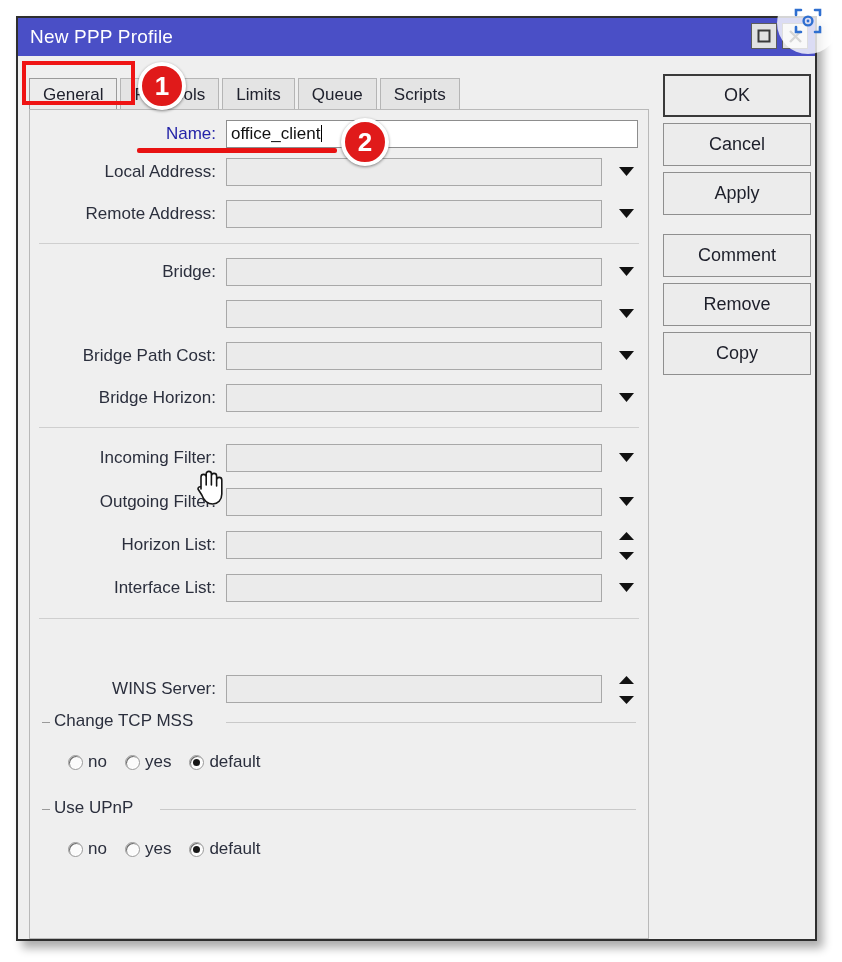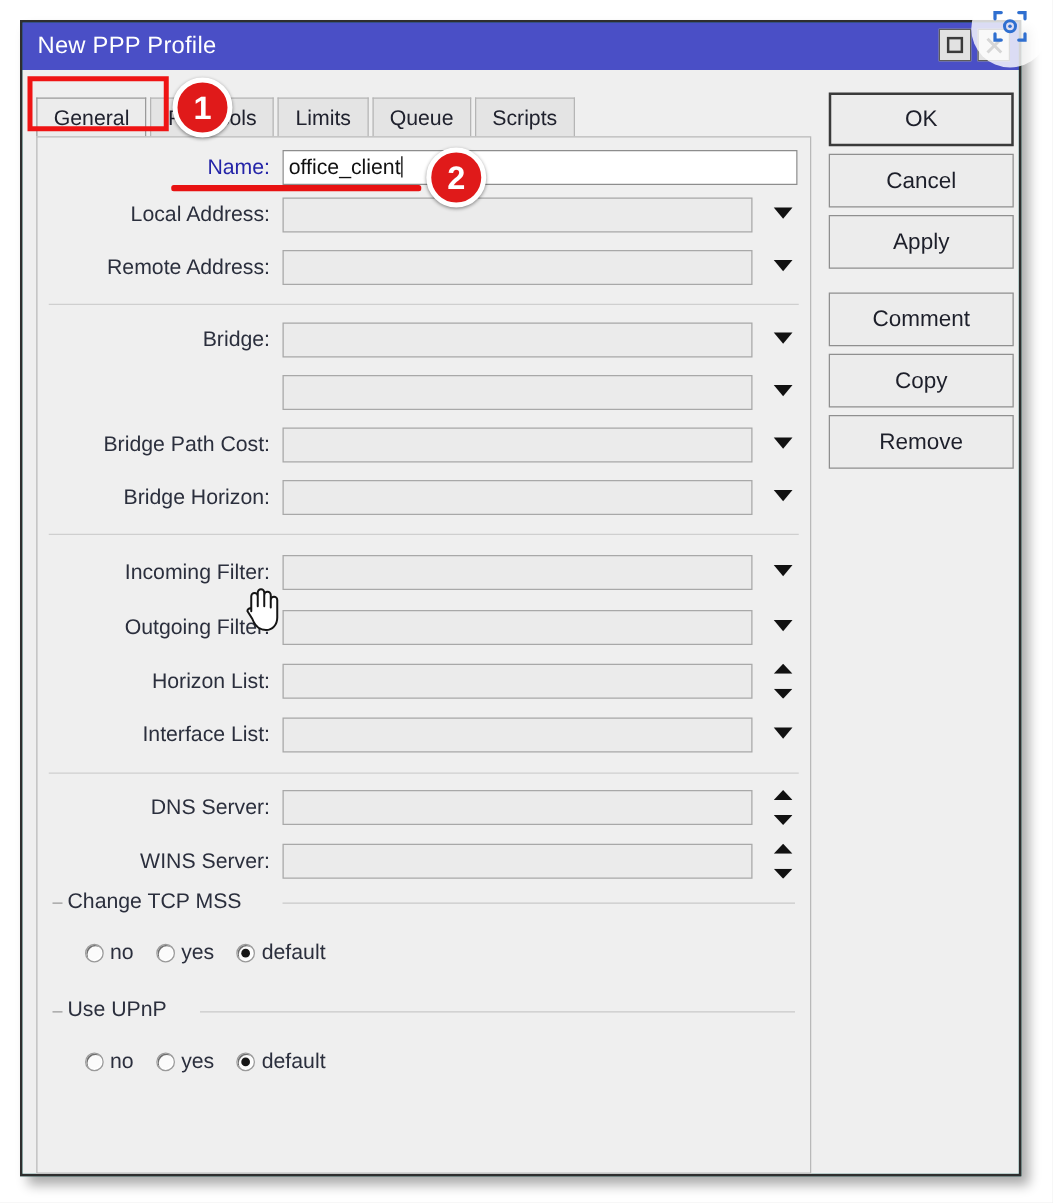--- a/index.html
+++ b/index.html
@@ -9,21 +9,21 @@
     font-family:"Liberation Sans", sans-serif;
     -webkit-font-smoothing:antialiased;
     overflow:hidden;
   }
 
   
   .window{
     position:absolute;
     left:16px; top:16px;
     width:801px; height:925px;
-    background:#0f766e;
+    background:#eab308;
     border:2px solid #2e2e2e;
     box-shadow:6px 7px 9px rgba(0,0,0,0.33);
     box-sizing:border-box;
   }
   .titlebar{
     position:absolute;left:0;top:0;right:0;height:38px;
     background:#4a4fc6;
     display:flex;align-items:center;
   }
   .title-text{
@@ -374,34 +374,20 @@
         <div class="field"><span class="field-text"></span></div>
         <div class="arrow">
           <span><svg width="17" height="11" viewBox="0 0 17 11">
                 <path d="M1 1 L16 1 L8.5 10 Z" fill="#111"></path>
               </svg></span>
         </div>
       </div>
 
       <div class="sep" style="top:508px;"></div>
 
-      <div class="row" style="top:522px;width:612px;">
-        <div class="lbl-wrap">
-            <span class="lbl">DNS Server:</span>
-          </div>
-        <div class="field"><span class="field-text"></span></div>
-        <div class="arrow spin">
-          <span><svg width="15" height="8" viewBox="0 0 15 8">
-                <path d="M7.5 0 L15 8 L0 8 Z" fill="#111"></path>
-              </svg></span>
-          <span><svg width="15" height="8" viewBox="0 0 15 8">
-                <path d="M0 0 L15 0 L7.5 8 Z" fill="#111"></path>
-              </svg></span>
-        </div>
-      </div>
 
       <div class="row" style="top:565px;width:612px;">
         <div class="lbl-wrap">
             <span class="lbl">WINS Server:</span>
           </div>
         <div class="field"><span class="field-text"></span></div>
         <div class="arrow spin">
           <span><svg width="15" height="8" viewBox="0 0 15 8">
                 <path d="M7.5 0 L15 8 L0 8 Z" fill="#111"></path>
               </svg></span>
@@ -456,24 +442,24 @@
       <div class="btn">
           <span>Cancel</span>
         </div>
       <div class="btn">
           <span>Apply</span>
         </div>
       <div class="btn gap">
           <span>Comment</span>
         </div>
       <div class="btn">
+          <span>Remove</span>
+        </div>
+      <div class="btn">
           <span>Copy</span>
-        </div>
-      <div class="btn">
-          <span>Remove</span>
         </div>
     </div>
 
     <div class="cursor" style="left:176px;top:413px;">
       <svg width="30" height="36" viewBox="0 0 30 36">
         <path d="M7,20 L7,8 a2.6,2.6 0 0 1 5.2,0 L12.2,16 L12.2,5 a2.6,2.6 0 0 1 5.2,0 L17.4,16 L17.4,7 a2.6,2.6 0 0 1 5.2,0 L22.6,17 L22.6,11 a2.6,2.6 0 0 1 5.2,0 L27.8,25 c0,6 -4,10 -9,10 c-5,0 -9,-3.5 -11,-9 L4,20 a2,2 0 0 1 3,-2 Z" fill="#ffffff" stroke="#151515" stroke-width="1.6" stroke-linejoin="round"></path>
       </svg>
     </div>
 
   </div>

